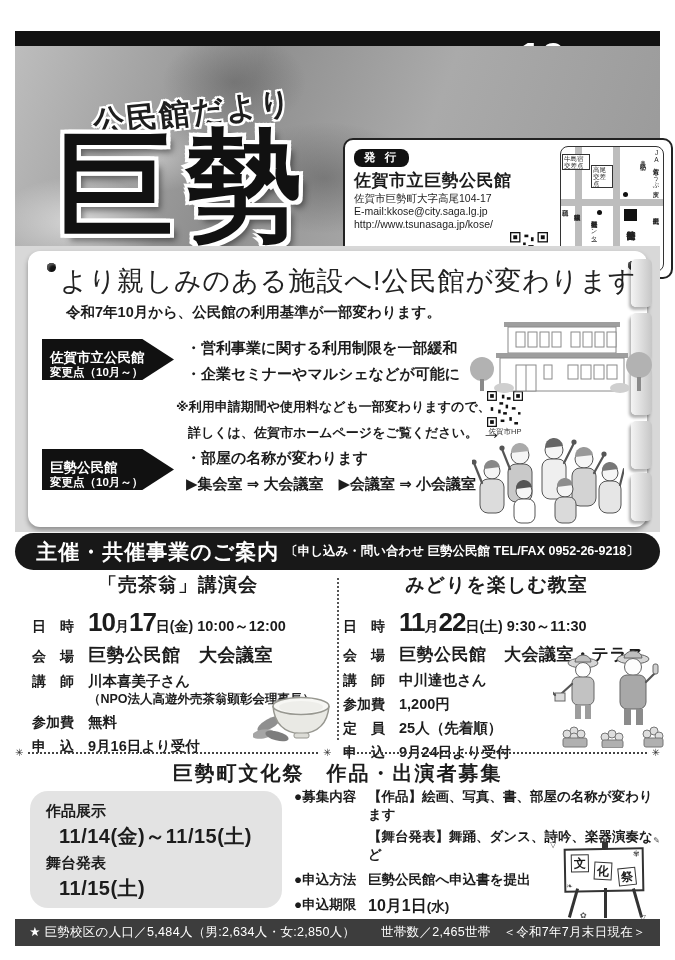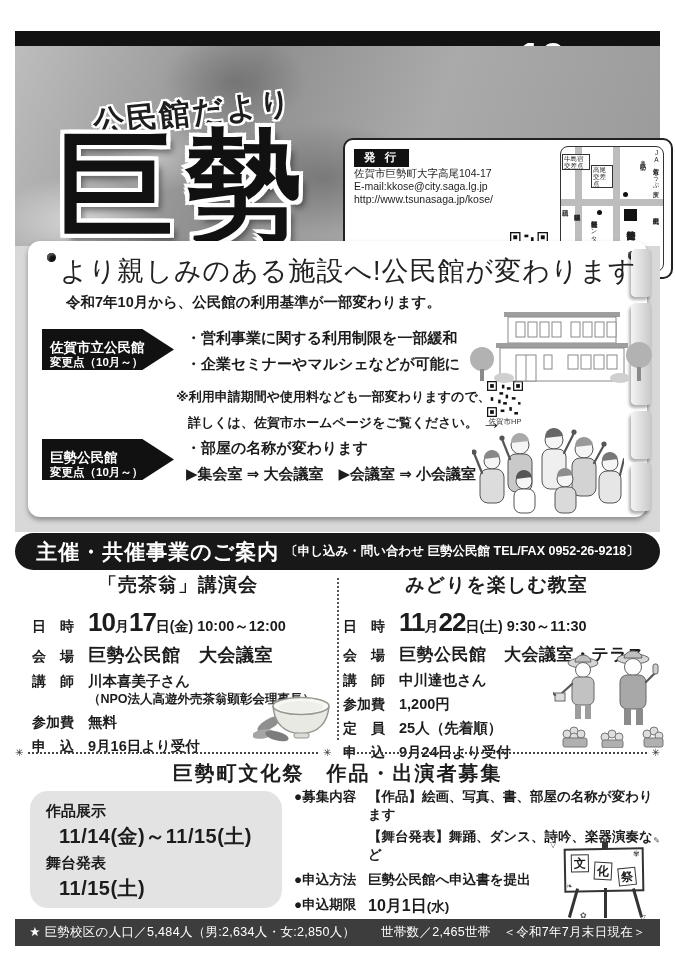--- a/index.html
+++ b/index.html
@@ -34,21 +34,21 @@
   .logo-title { position:absolute; left:40px; top:80px; font-size:118px; font-weight:bold;
     letter-spacing:12px; line-height:1; }
   .furi { position:absolute; font-size:30px; font-weight:bold; }
   .furi-1 { left:152px; top:196px; }
   .furi-2 { left:282px; top:200px; }
 
   
   .pub-box { position:absolute; left:328px; top:92px; width:330px; height:141px; background:#fff;
     border:2px solid #222; border-radius:10px; padding:7px 9px; }
   .pub-badge { display:inline-block; background:#111; color:#fff; font-size:11.5px; font-weight:bold;
-    padding:1px 10px 2px; border-radius:0; letter-spacing:3px; }
+    padding:1px 10px 2px; border-radius:8px; letter-spacing:3px; }
   .pub-name { font-size:17px; font-weight:bold; margin-top:2px; letter-spacing:.5px; }
   .pub-line { font-size:10.5px; line-height:1.25; }
   .pub-tel { font-size:11px; margin:1px 0; }
   .pub-tel .tel-big { font-size:16px; font-weight:bold; letter-spacing:1px; }
   .search-row { position:absolute; left:9px; bottom:7px; display:flex; align-items:flex-end; gap:6px; }
   .search-box { display:flex; border:1.5px solid #333; border-radius:3px; height:24px; overflow:visible; position:relative; }
   .search-term { width:96px; font-size:12px; font-weight:bold; display:flex; align-items:center; justify-content:center; background:#fff; }
   .search-btn { width:52px; font-size:12px; font-weight:bold; display:flex; align-items:center; justify-content:center;
     background:#c9c9c9; border-left:1.5px solid #333; letter-spacing:4px; }
   .cursor-icon { position:absolute; right:-7px; bottom:-9px; font-size:13px; color:#111; transform:rotate(-125deg); }
@@ -65,21 +65,21 @@
   .road-v2 { left:52px; top:0; bottom:0; width:7px; }
   .map-lbl { position:absolute; font-size:6.5px; line-height:1.1; color:#222; }
   .map-lbl.boxed { border:1px solid #333; background:#fff; padding:0 1px; }
   .vtext { writing-mode:vertical-rl; text-orientation:upright; letter-spacing:0; }
   .map-dot { position:absolute; width:5px; height:5px; background:#111; border-radius:50%; }
   .hall-marker { position:absolute; left:63px; top:62px; width:13px; height:12px; background:#111; }
   .hall-name { font-size:9px; font-weight:bold; }
 
   
   .gray-backdrop { position:absolute; left:15px; top:246px; width:645px; height:286px; background:#d8d8d8; }
-  .announce-box { position:absolute; left:28px; top:241px; width:619px; height:276px; background:#fff;
+  .announce-box { position:absolute; left:28px; top:251px; width:619px; height:276px; background:#fff;
     border-radius:12px; box-shadow:0 3px 5px rgba(0,0,0,.35);text-decoration:underline; }
   .pin { position:absolute; width:9px; height:9px; background:#111; border-radius:50%; box-shadow:inset 2px 2px 2px #555; }
   .binder-tab { position:absolute; right:-5px; width:21px; height:48px; border-radius:5px;
     background:linear-gradient(to right,#f4f4f4,#c6c6c6); box-shadow:-2px 3px 3px rgba(0,0,0,.3); }
   .ann-heading { position:absolute; left:32px; top:12px; font-size:27px; letter-spacing:1px; color:#222; font-weight:500; }
   .ann-sub { position:absolute; left:38px; top:52px; font-size:14.5px; font-weight:bold; }
   .tag-arrow { position:absolute; left:14px; width:132px; height:41px; background:#111; color:#fff;
     clip-path:polygon(0 0,76% 0,100% 50%,76% 100%,0 100%); display:flex; flex-direction:column;
     justify-content:flex-end; padding-left:8px; line-height:1.2; }
   .tag-arrow .t1 { font-size:13.5px; font-weight:bold; }
@@ -169,20 +169,21 @@
   </div>
 
   <div class="header-photo">
     <div class="newsletter-type outline-w">公民館だより</div>
     <div class="logo-title outline-w-thick">巨勢</div>
     <div class="furi furi-1 outline-w">こ</div>
     <div class="furi furi-2 outline-w">せ</div>
 
     <div class="pub-box">
       <span class="pub-badge">発 行</span>
+      <div class="pub-name">佐賀市立巨勢公民館</div>
       <div class="pub-line">佐賀市巨勢町大字高尾104-17</div>
       <div class="pub-line">E-mail:kkose@city.saga.lg.jp</div>
       <div class="pub-line">http://www.tsunasaga.jp/kose/</div>
 
       <div class="search-row">
         <div class="search-box">
           <div class="search-term">つながる巨勢</div>
           <div class="search-btn">検 索</div>
           <span class="cursor-icon">➤</span>
         </div>

